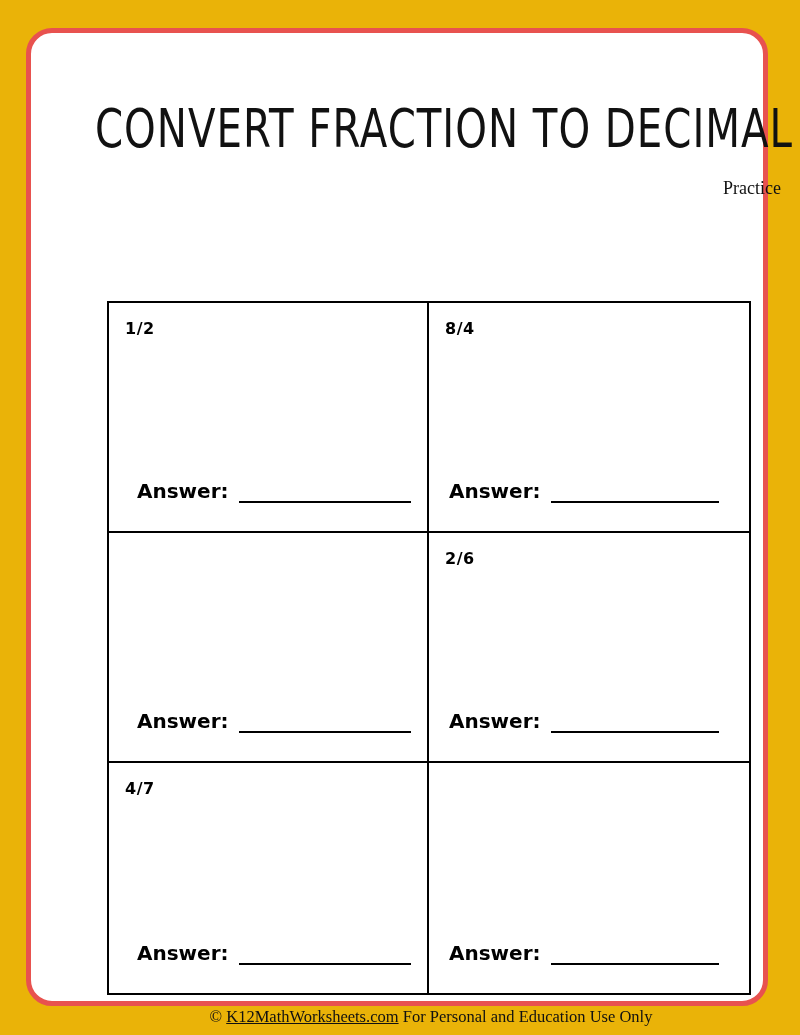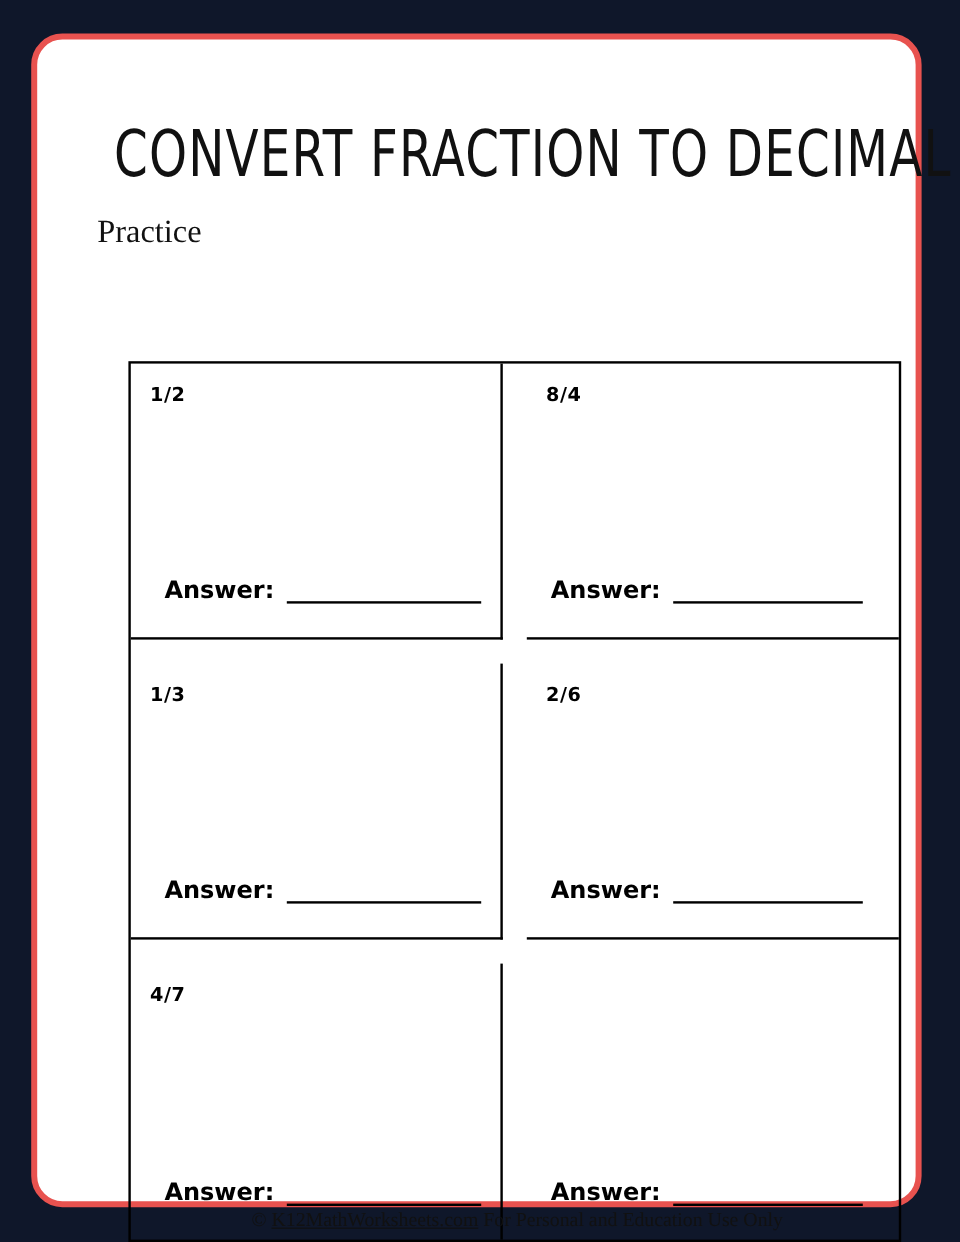--- a/index.html
+++ b/index.html
@@ -13,21 +13,21 @@
     font-family: "Liberation Serif", serif;
     position: relative;
     overflow: hidden;
   }
 
   .page {
     position: absolute;
     left: 0; top: 0;
     width: 800px;
     height: 1035px;
-    background: #0f172a;
+    background: #eab308;
   }
 
   
   .frame {
     position: absolute;
     left: 26px;
     top: 28px;
     width: 742px;
     height: 978px;
     border: 5px solid #e8524f;
@@ -51,23 +51,23 @@
     letter-spacing: 1px;
     color: #111111;
     font-weight: 400;
     transform: scaleY(1.28) scaleX(0.96);
     transform-origin: center top;
     margin-top: 16px;
     white-space: nowrap;
   }
 
   .subtitle {
-    text-align: left;
-    font-family: "Liberation Serif", serif;
-    font-size: 27px;
+    text-align: right;
+    font-family: "Liberation Serif", serif;
+    font-size: 18px;
     color: #111111;
     margin-top: 32px;
   }
 
   .instructions {
     text-align: center;
     font-family: "Liberation Serif", serif;
     font-size: 19.5px;
     line-height: 1.42;
     color: #111111;
@@ -79,21 +79,20 @@
   .grid {
     position: absolute;
     left: 26px;
     top: 220px;
     width: 644px;
     border: 2.5px solid #000000;
     box-sizing: border-box;
     display: grid;
     grid-template-columns: 1fr 1fr;
     grid-template-rows: 1fr 1fr 1fr;
-    gap: 20px;
   }
 
   .cell {
     box-sizing: border-box;
     height: 230px;
     position: relative;
     padding: 16px 14px 10px 16px;
   }
   .cell.col0 { border-right: 2.5px solid #000000; }
   .cell.r0, .cell.r1 { border-bottom: 2.5px solid #000000; }
@@ -170,21 +169,20 @@
 
         <div class="cell col1 r0">
           <div class="fraction">8/4</div>
           <div class="answer-row">
             <span class="answer-label">Answer:</span>
             <span class="answer-line"></span>
           </div>
         </div>
 
         <div class="cell col0 r1">
-          <div class="fraction">1/3</div>
           <div class="answer-row">
             <span class="answer-label">Answer:</span>
             <span class="answer-line"></span>
           </div>
         </div>
 
         <div class="cell col1 r1">
           <div class="fraction">2/6</div>
           <div class="answer-row">
             <span class="answer-label">Answer:</span>

